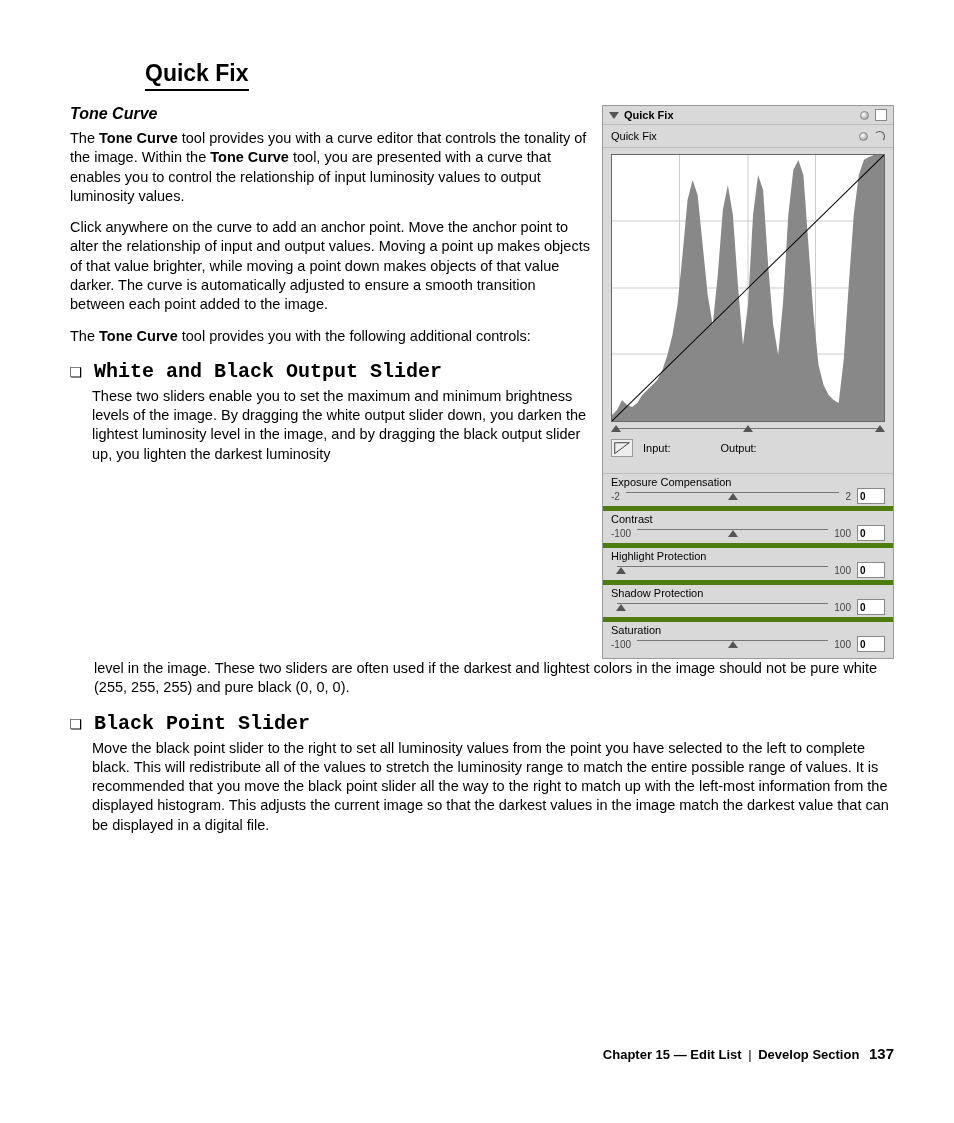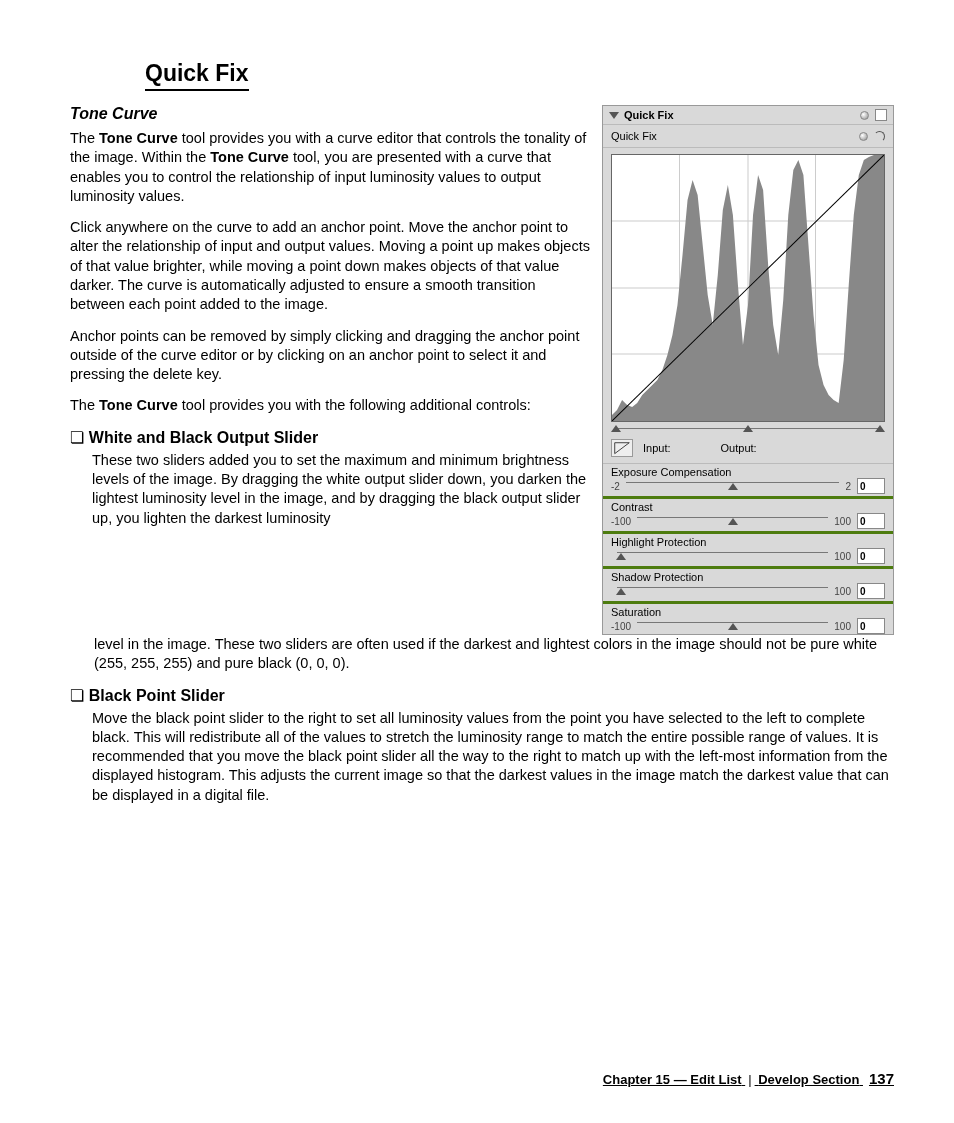--- a/index.html
+++ b/index.html
@@ -30,42 +30,42 @@
     font-style: italic;
     margin-bottom: 6px;
   }
   p.body {
     font-size: 14.5px;
     line-height: 1.33;
     margin-bottom: 12px;
   }
   .bold { font-weight: 700; }
   .bullet-head {
-    font-size: 16px;
+    font-size: 20px;
     font-weight: 700;
     margin-bottom: 4px;
+    font-family: Liberation Mono, monospace;
   }
   .bullet-head::before {
     content: "❏ ";
     font-weight: 400;
   }
   .bullet-body {
     font-size: 14.5px;
     line-height: 1.33;
     margin-left: 22px;
     margin-bottom: 12px;
   }
   .below { padding-left: 10px; margin-top: 0; }
   .footer {
     position: absolute;
-    bottom: 36px;
+    bottom: 61px;
     right: 60px;
     font-size: 13px;
     font-weight: 700;
-    text-decoration: underline;
   }
   .footer .sep { font-weight: 400; margin: 0 3px; }
   .footer .pg { font-size: 15px; margin-left: 6px; }
 
   
   .panel {
     background: #d9d9d9;
     border: 1px solid #999;
     font-family: Tahoma, Arial, sans-serif;
     font-size: 11px;
@@ -127,34 +127,34 @@
   }
   .slider-bar .caret, .slider-row .caret {
     position: absolute; width: 0; height: 0;
     border-left: 5px solid transparent;
     border-right: 5px solid transparent;
     border-bottom: 7px solid #555;
     top: 1px;
   }
   .io-row {
     display: flex; align-items: center; gap: 10px;
-    padding: 5px 8px 6px 8px;
+    padding: 5px 8px 16px 8px;
     border-bottom: 1px solid #bbb;
   }
   .io-btn {
     width: 22px; height: 18px; background: #eee; border: 1px solid #999;
     position: relative;
   }
   .io-btn svg { position: absolute; inset: 0; }
   .io-row .lab { font-size: 11px; }
   .ctl {
     padding: 2px 8px 2px 8px;
-    border-bottom: 3px solid #4d7c0f;
-  }
-  .ctl:last-child { border-bottom: none; padding-bottom: 0; }
+    border-bottom: 5px solid #4d7c0f;
+  }
+  .ctl:last-child { border-bottom: none; padding-bottom: 6px; }
   .ctl .name { font-size: 11px; }
   .slider-row {
     display: flex; align-items: center; gap: 6px; height: 16px; position: relative;
   }
   .slider-row .min, .slider-row .max { font-size: 10px; color: #444; }
   .slider-row .rail {
     flex: 1; height: 12px; position: relative;
   }
   .slider-row .rail .line {
     position: absolute; left: 0; right: 0; top: 2px; height: 1px; background: #777;
@@ -174,27 +174,26 @@
 
 <div class="content-row">
   <div class="text-col">
     <div class="subhead">Tone Curve</div>
 
     <p class="body">
       <span>The </span><span class="bold">Tone Curve</span><span> tool provides you with a curve editor that controls the tonality of the image. Within the </span><span class="bold">Tone Curve</span><span> tool, you are presented with a curve that enables you to control the relationship of input luminosity values to output luminosity values.</span>
     </p>
 
     <p class="body">Click anywhere on the curve to add an anchor point. Move the anchor point to alter the relationship of input and output values. Moving a point up makes objects of that value brighter, while moving a point down makes objects of that value darker. The curve is automatically adjusted to ensure a smooth transition between each point added to the image.</p>
-    <p class="body">Anchor points can be removed by simply clicking and dragging the anchor point outside of the curve editor or by clicking on an anchor point to select it and pressing the delete key.</p>
     <p class="body">
       <span>The </span><span class="bold">Tone Curve</span><span> tool provides you with the following additional controls:</span>
     </p>
 
     <div class="bullet-head">White and Black Output Slider</div>
-    <p class="bullet-body">These two sliders added you to set the maximum and minimum brightness levels of the image. By dragging the white output slider down, you darken the lightest luminosity level in the image, and by dragging the black output slider up, you lighten the darkest luminosity</p>
+    <p class="bullet-body">These two sliders enable you to set the maximum and minimum brightness levels of the image. By dragging the white output slider down, you darken the lightest luminosity level in the image, and by dragging the black output slider up, you lighten the darkest luminosity</p>
   </div>
 
   <div class="panel-col">
     <div class="panel">
       <div class="panel-head">
         <span class="tri"></span>
         <span class="title">Quick Fix</span>
         <span class="dot"></span>
         <span class="sq"></span>
       </div>

